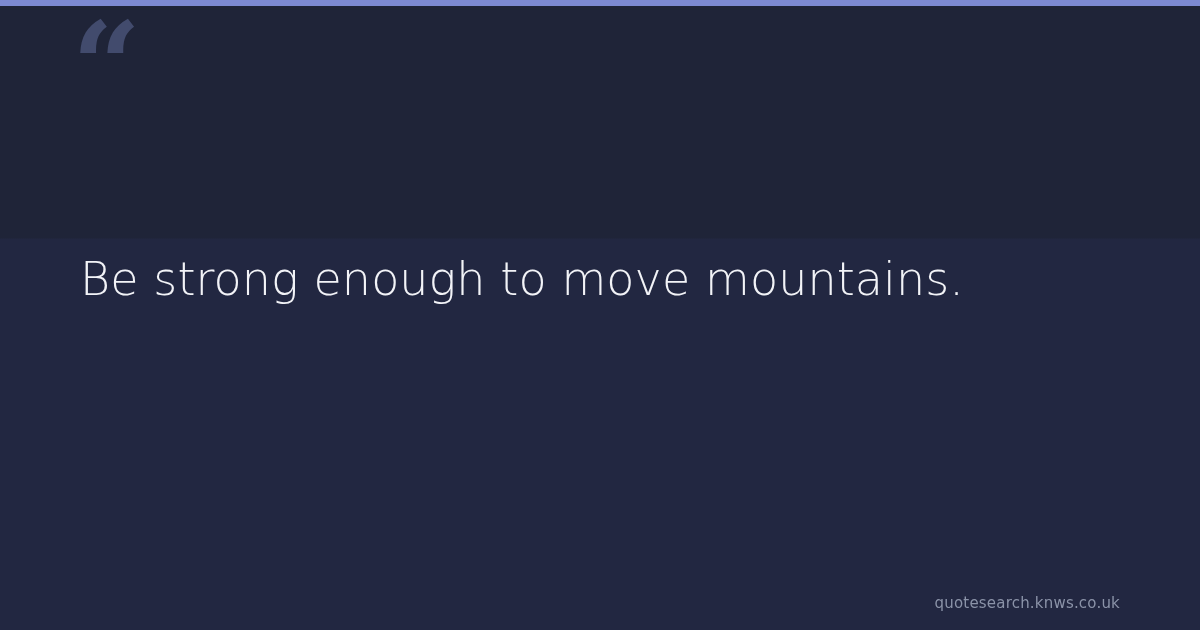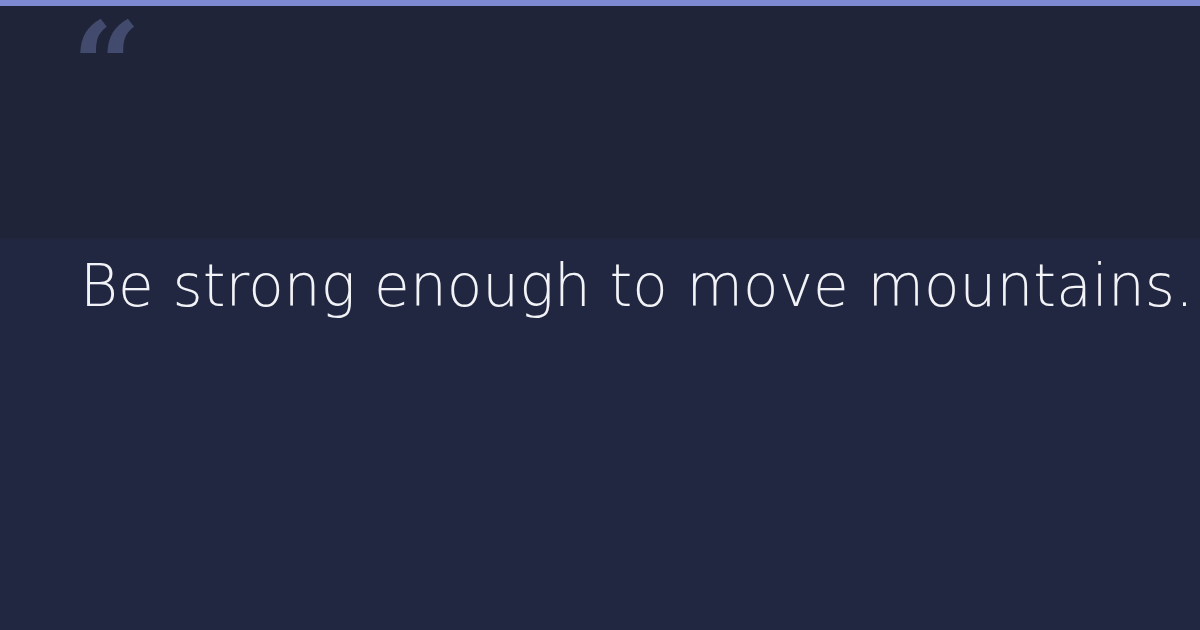--- a/index.html
+++ b/index.html
@@ -57,21 +57,21 @@
 
   
   .content {
     position: absolute;
     left: 80px;
     top: 252px;
     width: 1040px;
   }
 
   .quote-text {
-    font-size: 58px;
+    font-size: 46px;
     font-weight: 300;
     line-height: 1.18;
     color: #f2f3f7;
     letter-spacing: 0.1px;
     white-space: nowrap;
   }
 
   .attribution {
     margin-top: 22px;
     font-size: 21.5px;
@@ -105,14 +105,15 @@
 
   <div class="accent-bar"></div>
 
   <div class="quote-mark">“</div>
 
   <div class="content">
     <div class="quote-text">Be strong enough to move mountains.</div>
 
   </div>
 
+  <div class="footer">quotesearch.knws.co.uk</div>
 
 </div>
 
 </body></html>

